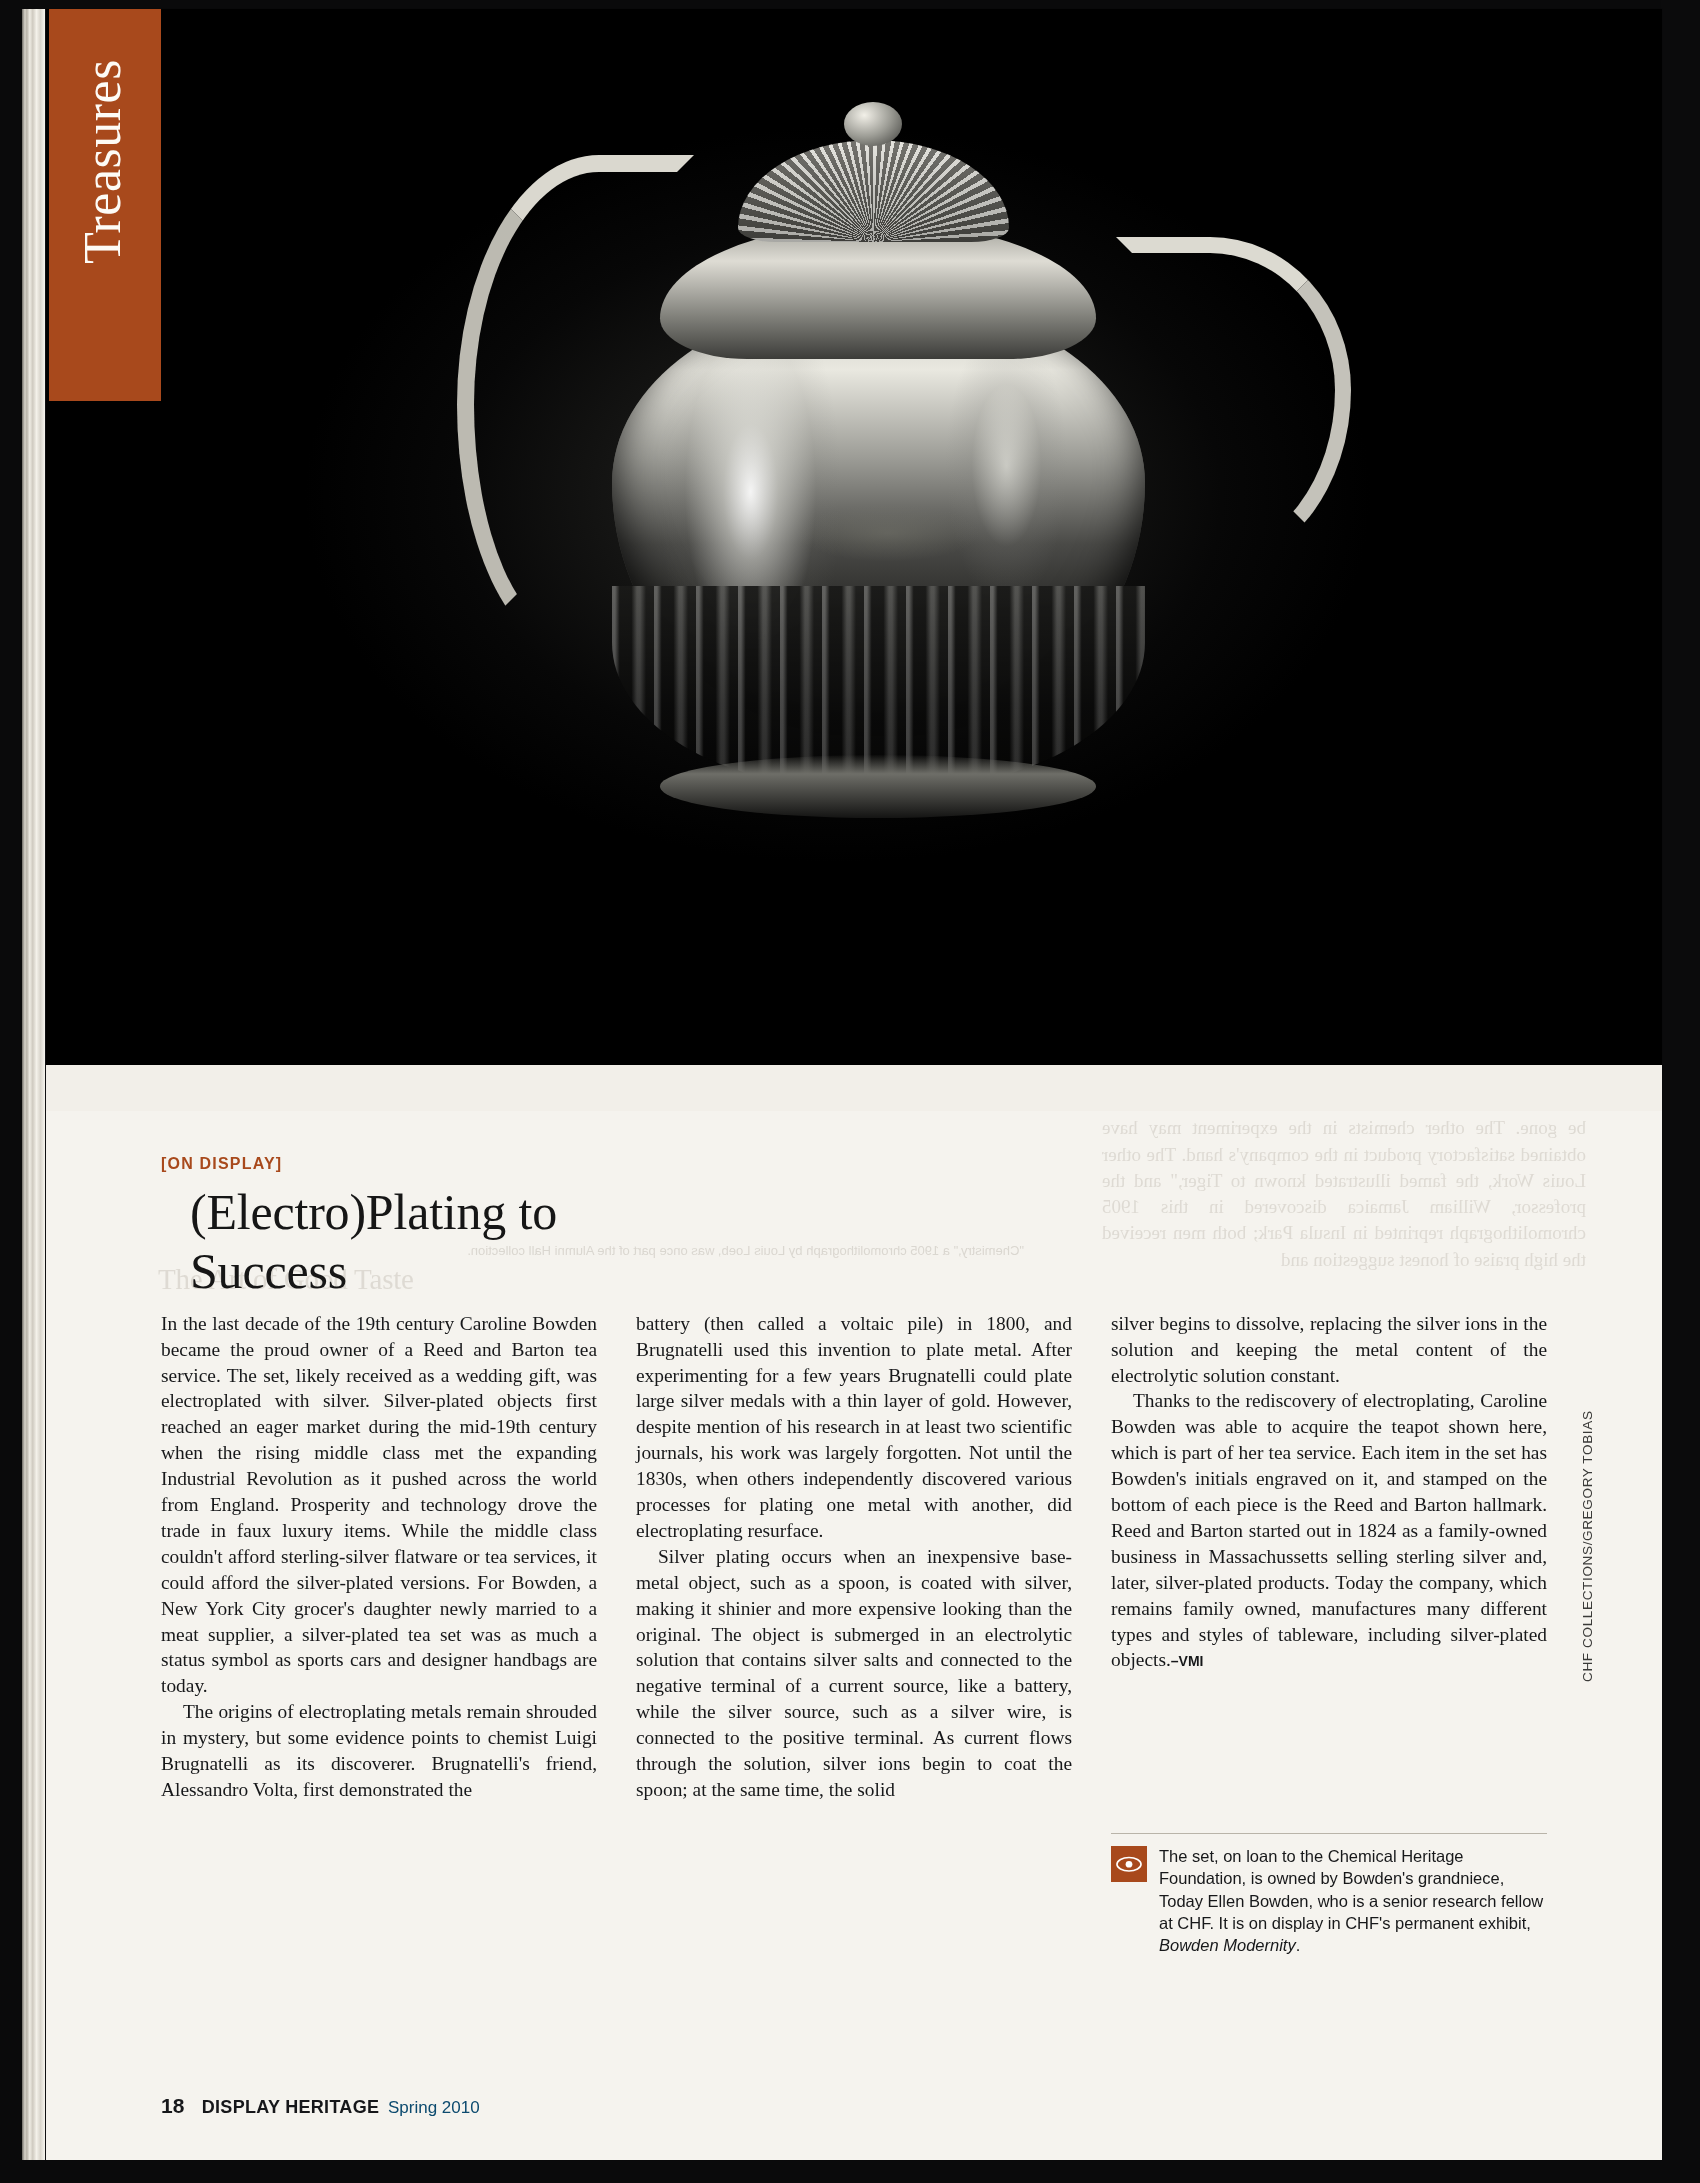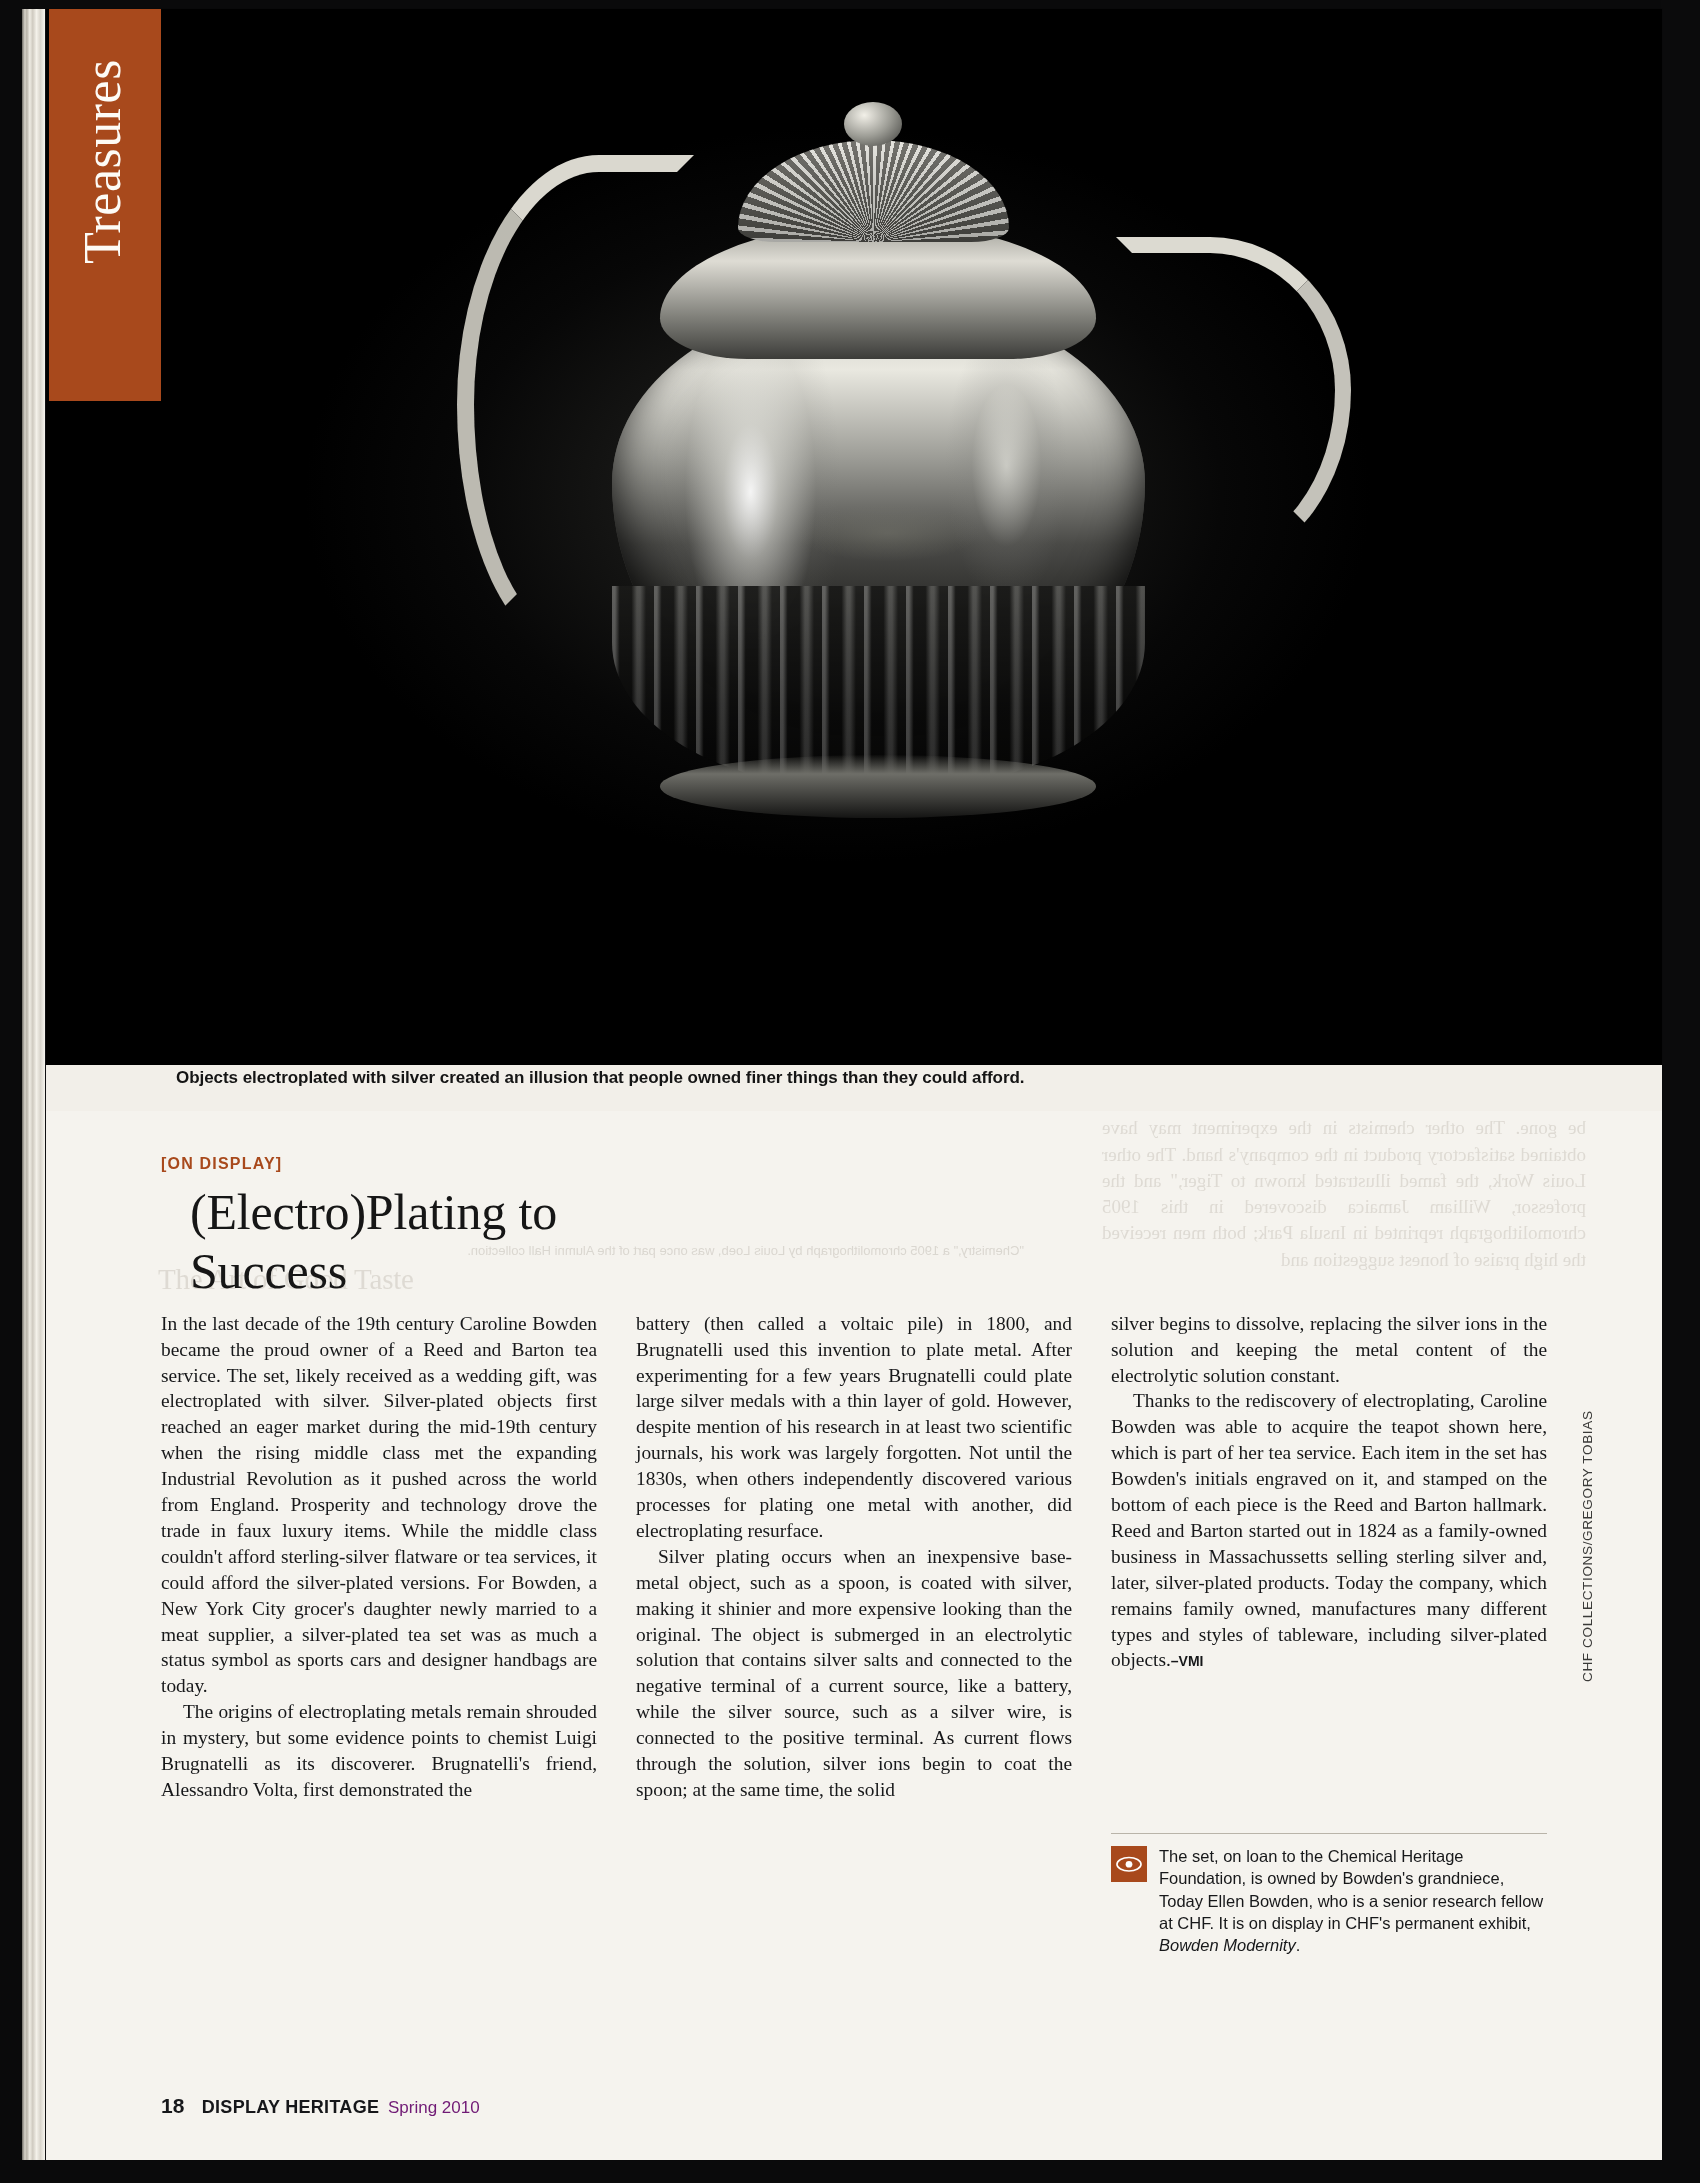--- a/index.html
+++ b/index.html
@@ -380,21 +380,21 @@
     font-family: "Liberation Sans", sans-serif;
     font-size: 18px;
     font-weight: 700;
     letter-spacing: 0.3px;
     color: #16171a;
     margin-left: 17.4px;
   }
   .issue {
     font-family: "Liberation Sans", sans-serif;
     font-size: 17px;
-    color: #701a75;
+    color: #0c4a6e;
     margin-left: 8.7px;
   }
   .footer-rule {
     position: absolute;
     left: 115px;
     top: 972px;
     width: 1404px;
     height: 1px;
     background: rgba(0,0,0,0.0);
   }
@@ -423,21 +423,20 @@
         <div class="pot-monogram"></div>
         <div class="pot-foot"></div>
       </div>
 
       <div class="treasures-tab">
         <div class="treasures-label">Treasures</div>
       </div>
     </div>
 
     <div class="caption-bar"></div>
-    <div class="caption-text">Objects electroplated with silver created an illusion that people owned finer things than they could afford.</div>
 
     <div class="article">
 
       <div class="ghost-headline">The Art of Good Taste</div>
       <div class="ghost-caption">"Chemistry," a 1905 chromolithograph by Louis Loeb, was once part of the Alumni Hall collection.</div>
       <div class="ghost-col">be gone. The other chemists in the experiment may have obtained satisfactory product in the company's hand. The other Louis Work, the famed illustrated known to Tiger," and the professor, William Jamaica discovered in this 1905 chromolithograph reprinted in Insula Park; both men received the high praise of honest suggestion and</div>
 
       <div class="ondisplay">[ON DISPLAY]</div>
 
       <div class="headline">

